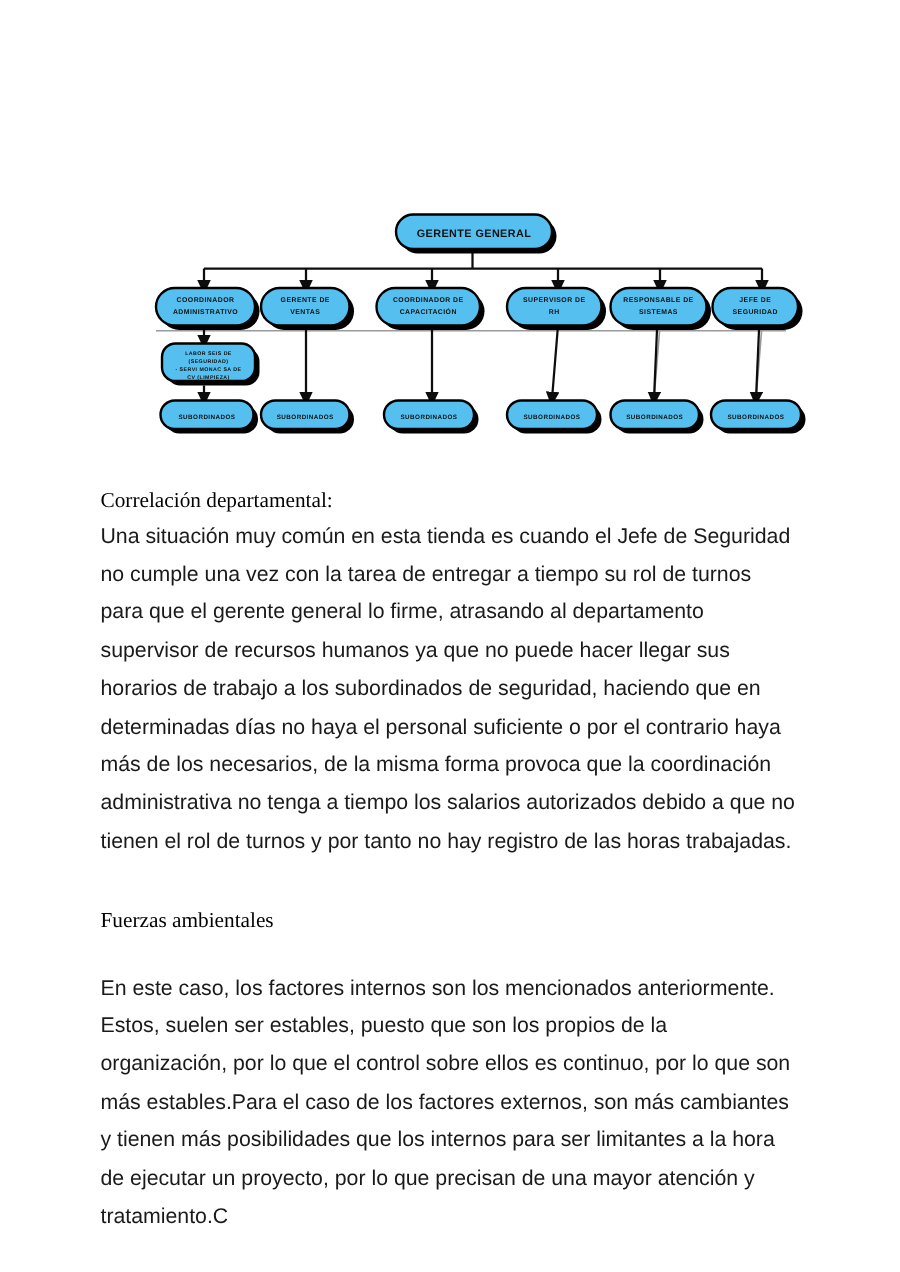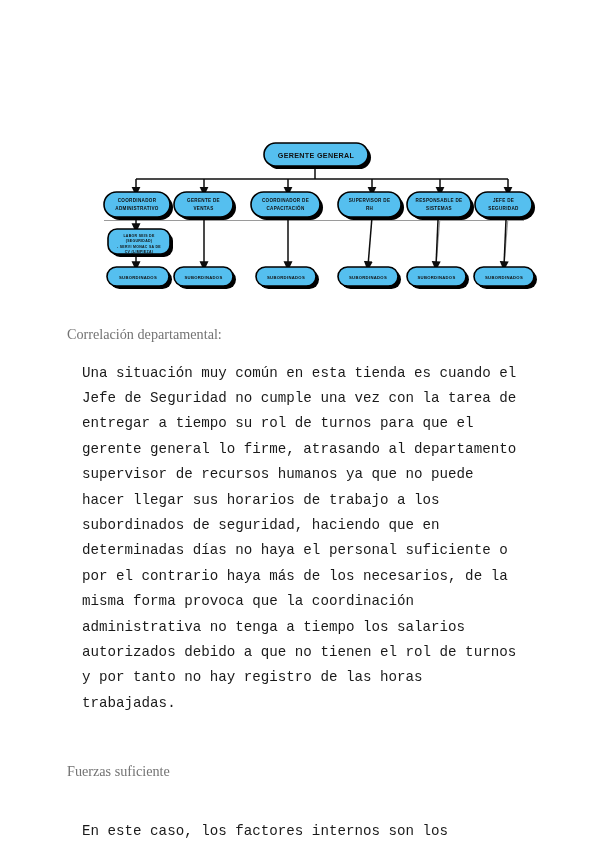--- a/index.html
+++ b/index.html
@@ -57,32 +57,32 @@
   }
 
   
   #doc-body {
     position: absolute;
     left: 67px;
     top: 324px;
     width: 466px;
   }
   .heading {
-    color: #737373;
+    color: #000000;
     font-size: 14.2px;
     line-height: 21.5px;
     margin: 0;
     font-family: "Liberation Serif", serif;
   }
   .para {
     font-size: 14.2px;
     line-height: 25.4px;
-    margin: 15px;
+    margin: 0;
     text-align: left;
-    font-family: Liberation Mono, monospace;
+    font-family: Liberation Sans, sans-serif;
   }
   .gap-sm { height: 21px; }
   .gap-md { height: 30px; }
 </style>
 </head>
 <body>
 
 <div id="org-chart">
   <svg width="600" height="315" viewBox="0 0 600 315" xmlns="http://www.w3.org/2000/svg">
     <defs>
@@ -202,19 +202,19 @@
 </div>
 
 <div id="doc-body">
 
   <p class="heading">Correlación departamental:</p>
 
   <p class="para">Una situación muy común en esta tienda es cuando el Jefe de Seguridad no cumple una vez con la tarea de entregar a tiempo su rol de turnos para que el gerente general lo firme, atrasando al departamento supervisor de recursos humanos ya que no puede hacer llegar sus horarios de trabajo a los subordinados de seguridad, haciendo que en determinadas días no haya el personal suficiente o por el contrario haya más de los necesarios, de la misma forma provoca que la coordinación administrativa no tenga a tiempo los salarios autorizados debido a que no tienen el rol de turnos y por tanto no hay registro de las horas trabajadas.</p>
 
   <div class="gap-md"></div>
 
-  <p class="heading">Fuerzas suficiente</p>
+  <p class="heading">Fuerzas ambientales</p>
 
   <div class="gap-sm"></div>
 
   <p class="para">En este caso, los factores internos son los mencionados anteriormente. Estos, suelen ser estables, puesto que son los propios de la organización, por lo que el control sobre ellos es continuo, por lo que son más estables.Para el caso de los factores externos, son más cambiantes y tienen más posibilidades que los internos para ser limitantes a la hora de ejecutar un proyecto, por lo que precisan de una mayor atención y tratamiento.C</p>
 
 </div>
 
 </body></html>

